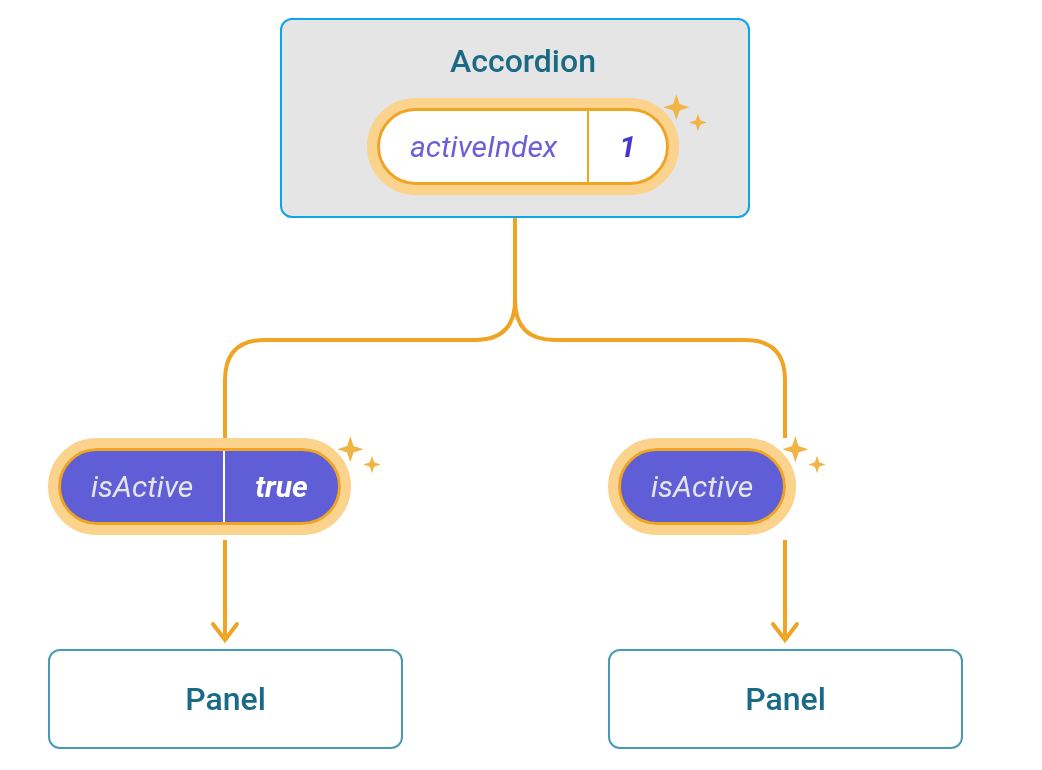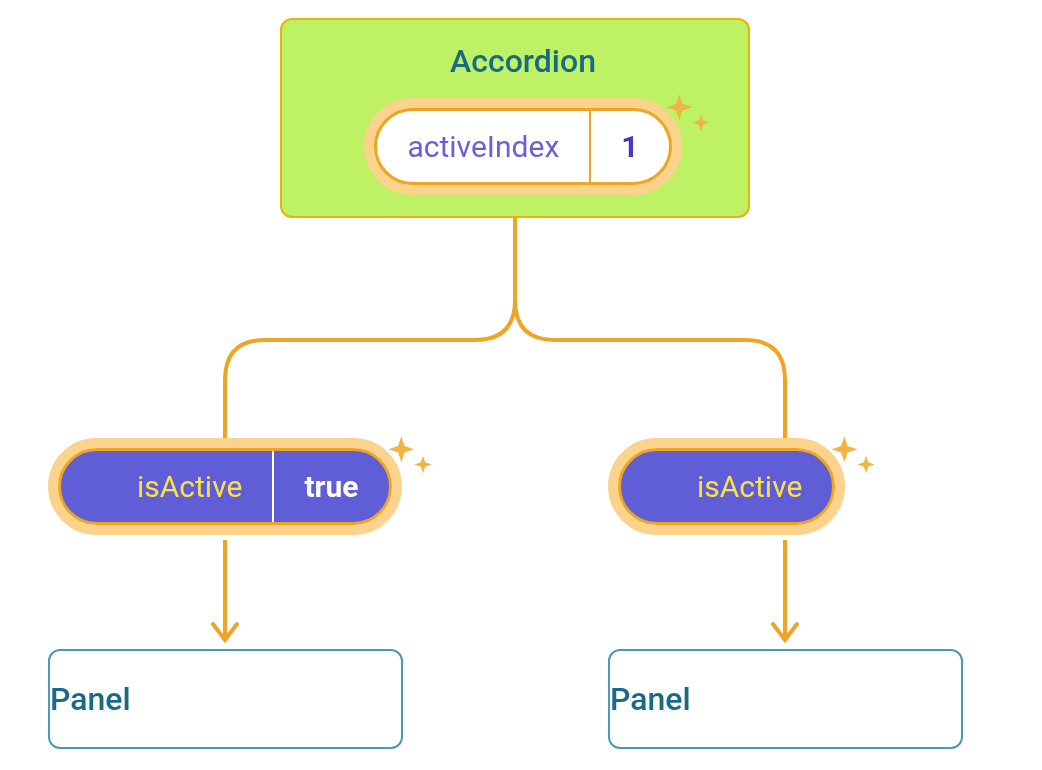--- a/index.html
+++ b/index.html
@@ -14,41 +14,42 @@
       position: relative;
       width: 100%;
       height: 100%;
     }
     .accordion-box {
       position: absolute;
       top: 18px;
       left: 280px;
       width: 470px;
       height: 200px;
-      background: #bef264;
-      border: 2px solid #eab308;
+      background: #e5e5e5;
+      border: 2px solid #0ea5e9;
       border-radius: 12px;
       display: flex;
       flex-direction: column;
       align-items: center;
       padding-top: 22px;
       padding-left: 16px;
     }
     .accordion-title {
       color: #1B6A85;
       font-size: 32px;
       font-weight: 500;
       margin-bottom: 18px;
     }
     .pill {
       position: relative;
       display: inline-flex;
       align-items: flex-end;
       border-radius: 999px;
       overflow: visible;
+      font-style: italic;
     }
     .pill-outer {
       border: 10px solid #FBD38D;
       border-radius: 999px;
       padding: 0;
     }
     .pill-inner {
       display: flex;
       align-items: stretch;
       border: 3px solid #F0A424;
@@ -70,23 +71,22 @@
     .pill-white .pill-label {
       color: #6B5ED9;
       font-weight: 400;
     }
     .pill-white .pill-value {
       color: #4338CA;
       font-weight: 700;
       border-left: 2px solid #F0A424;
     }
     .pill-purple .pill-label {
-      color: #fde047;
+      color: #e5e5e5;
       font-weight: 400;
-      margin-left: 46px;
     }
     .pill-purple .pill-value {
       color: #fff;
       font-weight: 700;
       border-left: 2px solid #fff;
     }
     .accordion-state-pill {
       position: relative;
     }
     .child-left {
@@ -101,20 +101,21 @@
     }
     .panel-box {
       position: absolute;
       width: 355px;
       height: 100px;
       background: #fff;
       border: 2px solid #4A99B8;
       border-radius: 12px;
       display: flex;
       align-items: center;
+      justify-content: center;
     }
     .panel-left {
       top: 649px;
       left: 48px;
     }
     .panel-right {
       top: 649px;
       left: 608px;
     }
     .panel-title {

